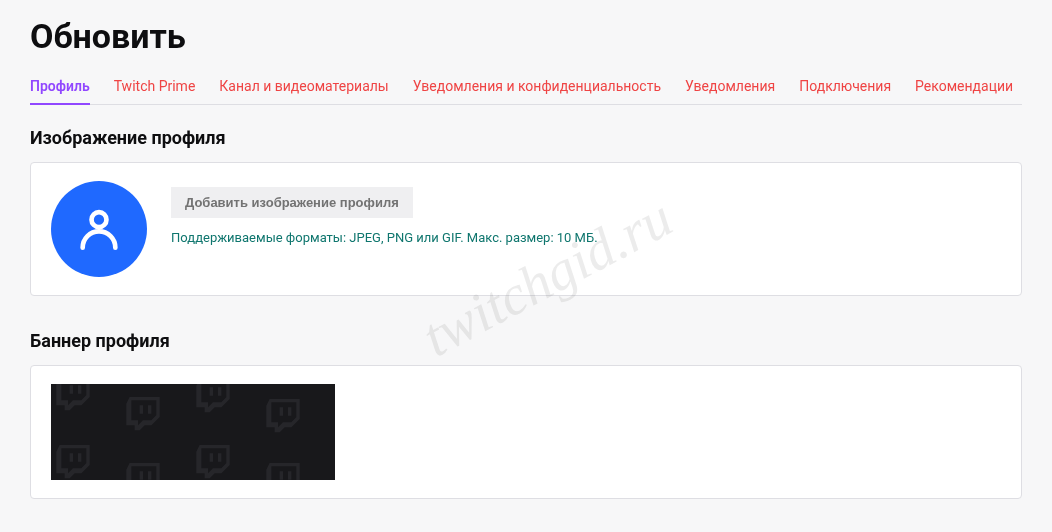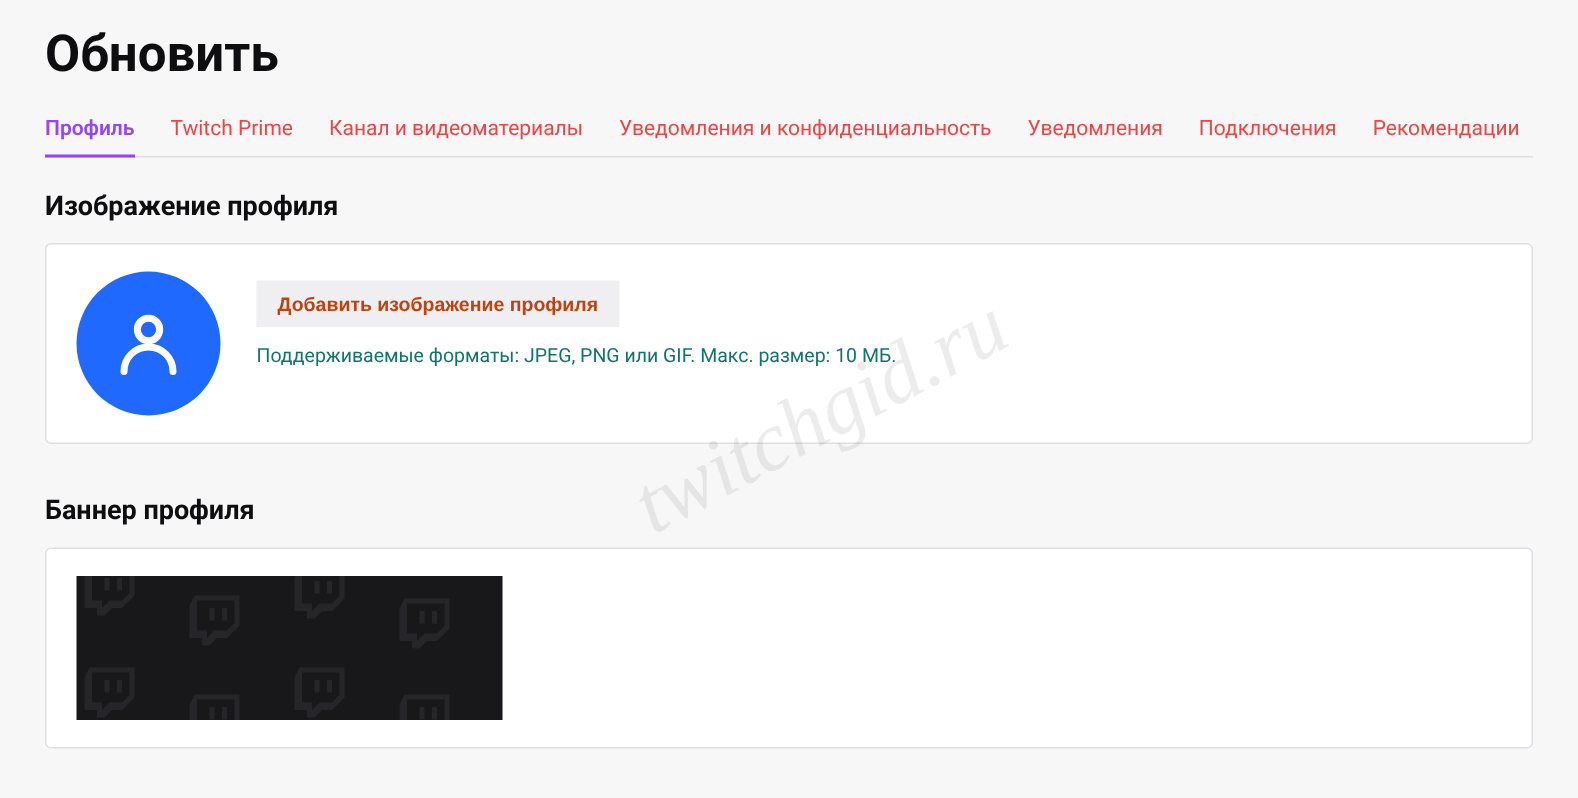--- a/index.html
+++ b/index.html
@@ -75,21 +75,21 @@
   .avatar svg { width: 56px; height: 56px; fill: #ffffff; }
   .card-body { flex: 1; padding-top: 6px; }
   .btn {
     display: inline-block;
     background: #efeff1;
     border: none;
     border-radius: 0;
     padding: 8px 14px;
     font-size: 13px;
     font-weight: 600;
-    color: #c2410c;
+    color: #737373;
     cursor: pointer;
     margin-bottom: 10px;
   }
   .helper {
     font-size: 13px;
     color: #0f766e;
     line-height: 1.5;
   }
   .banner-preview {
     flex: 0 0 284px;

